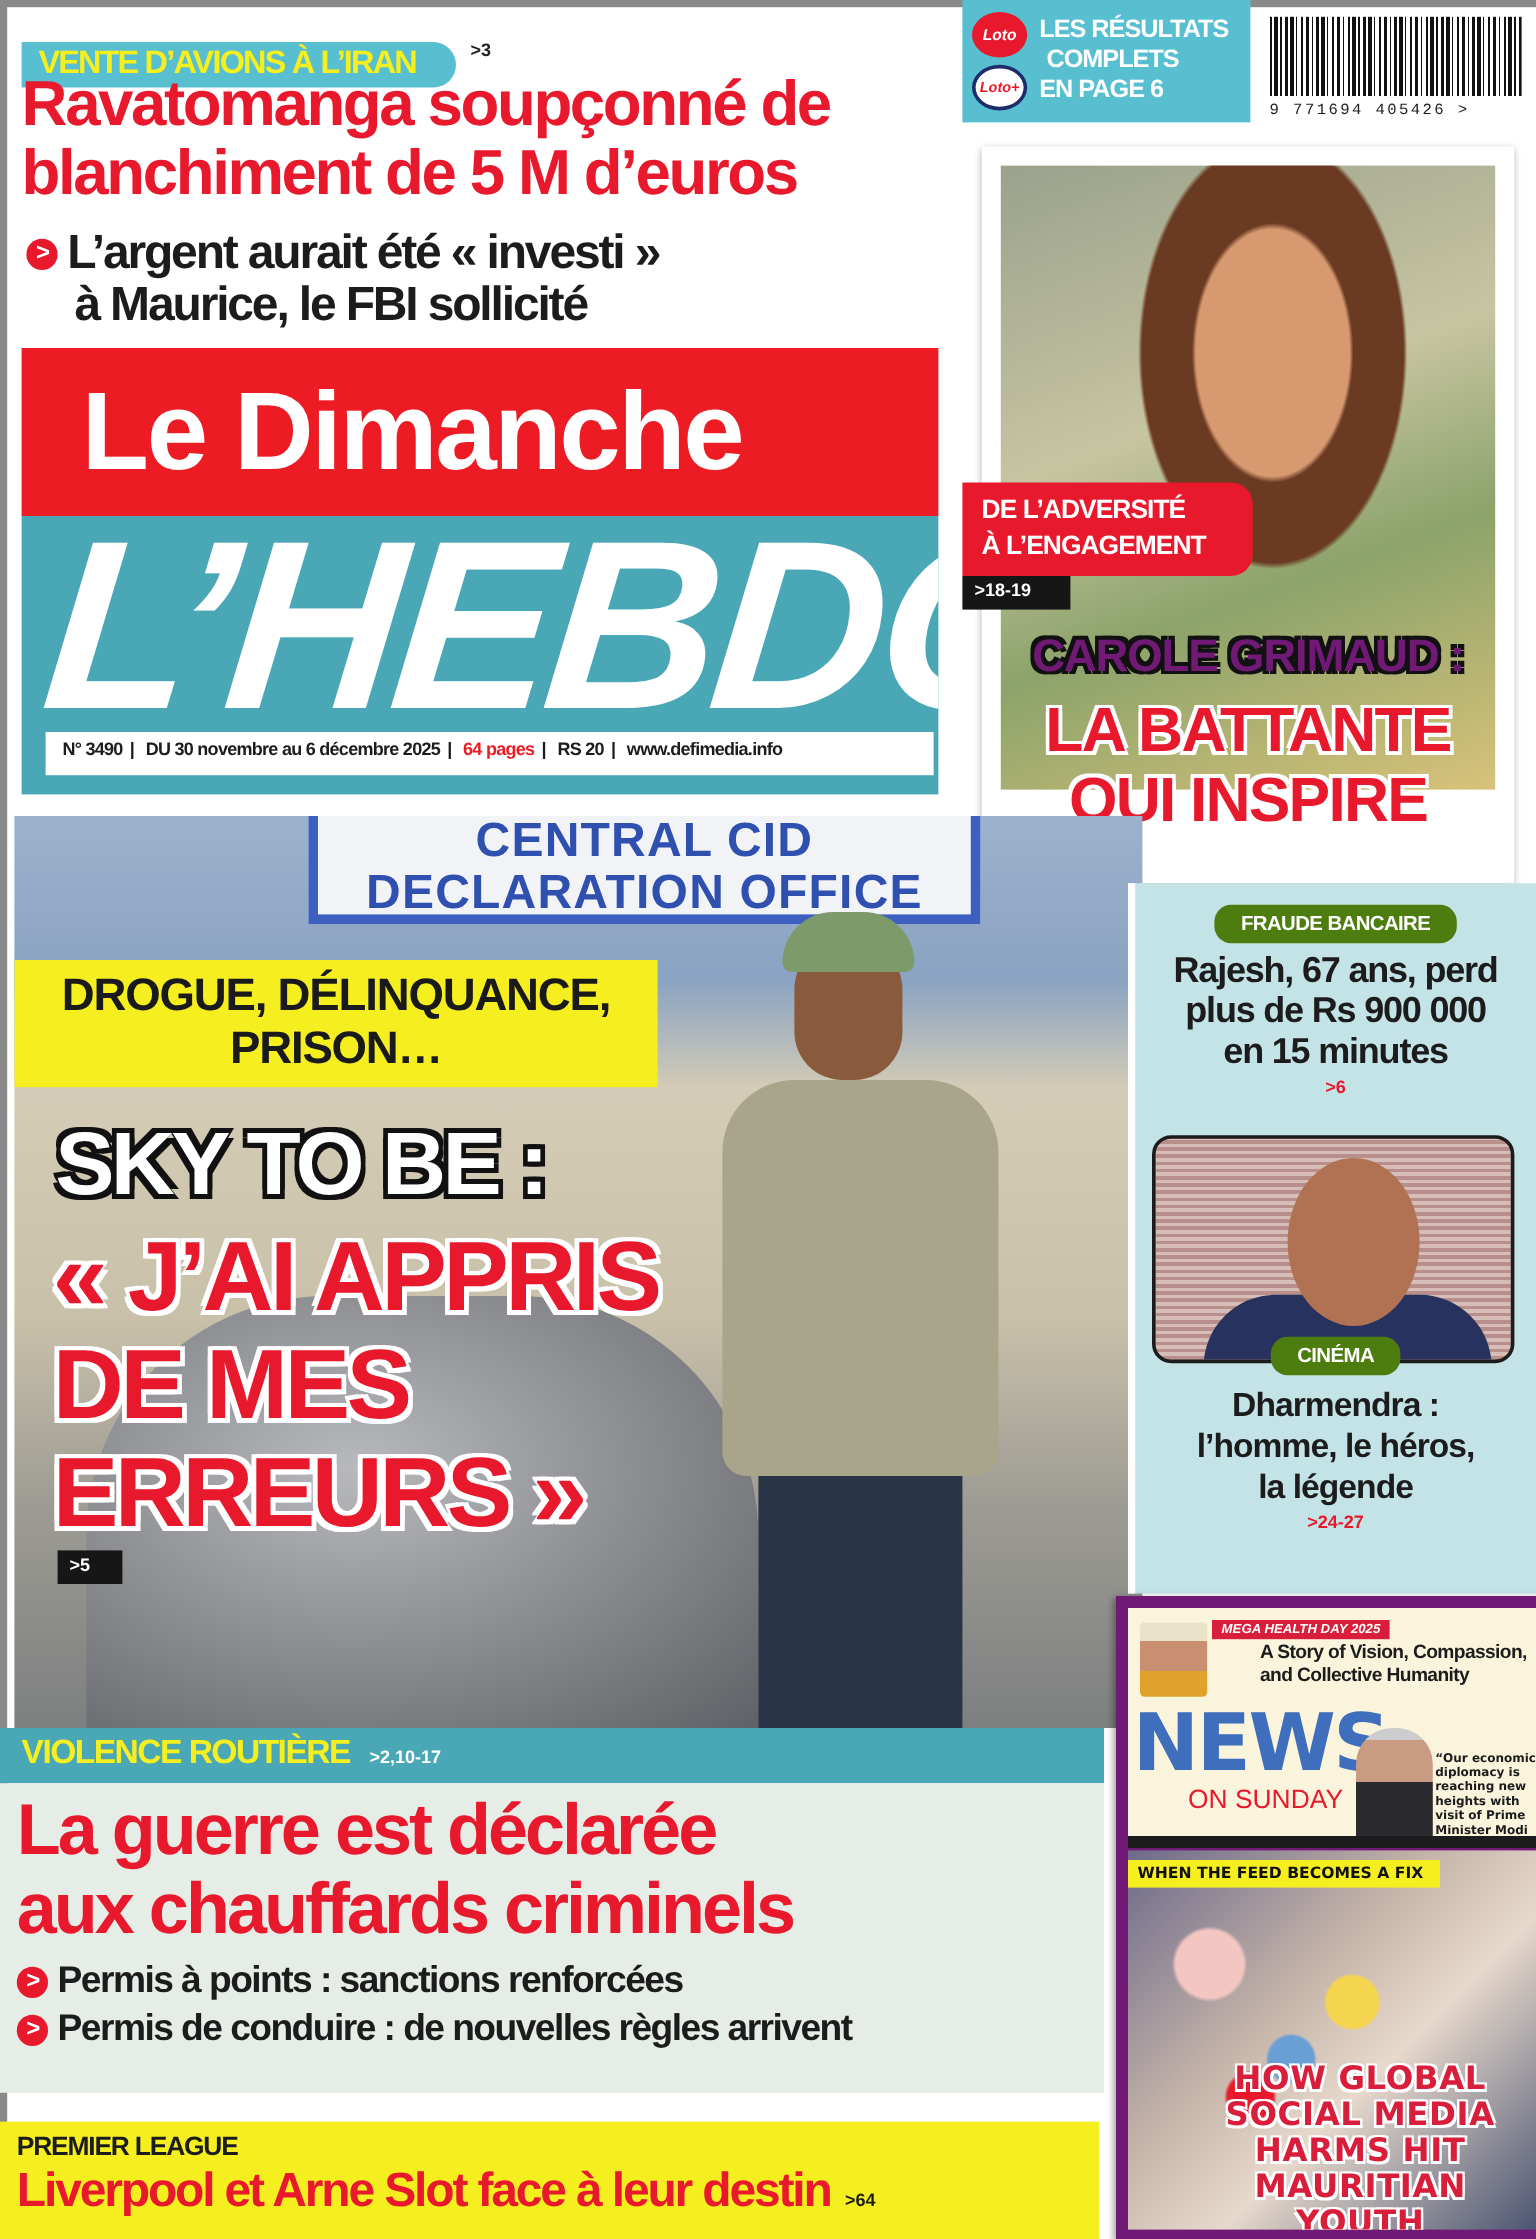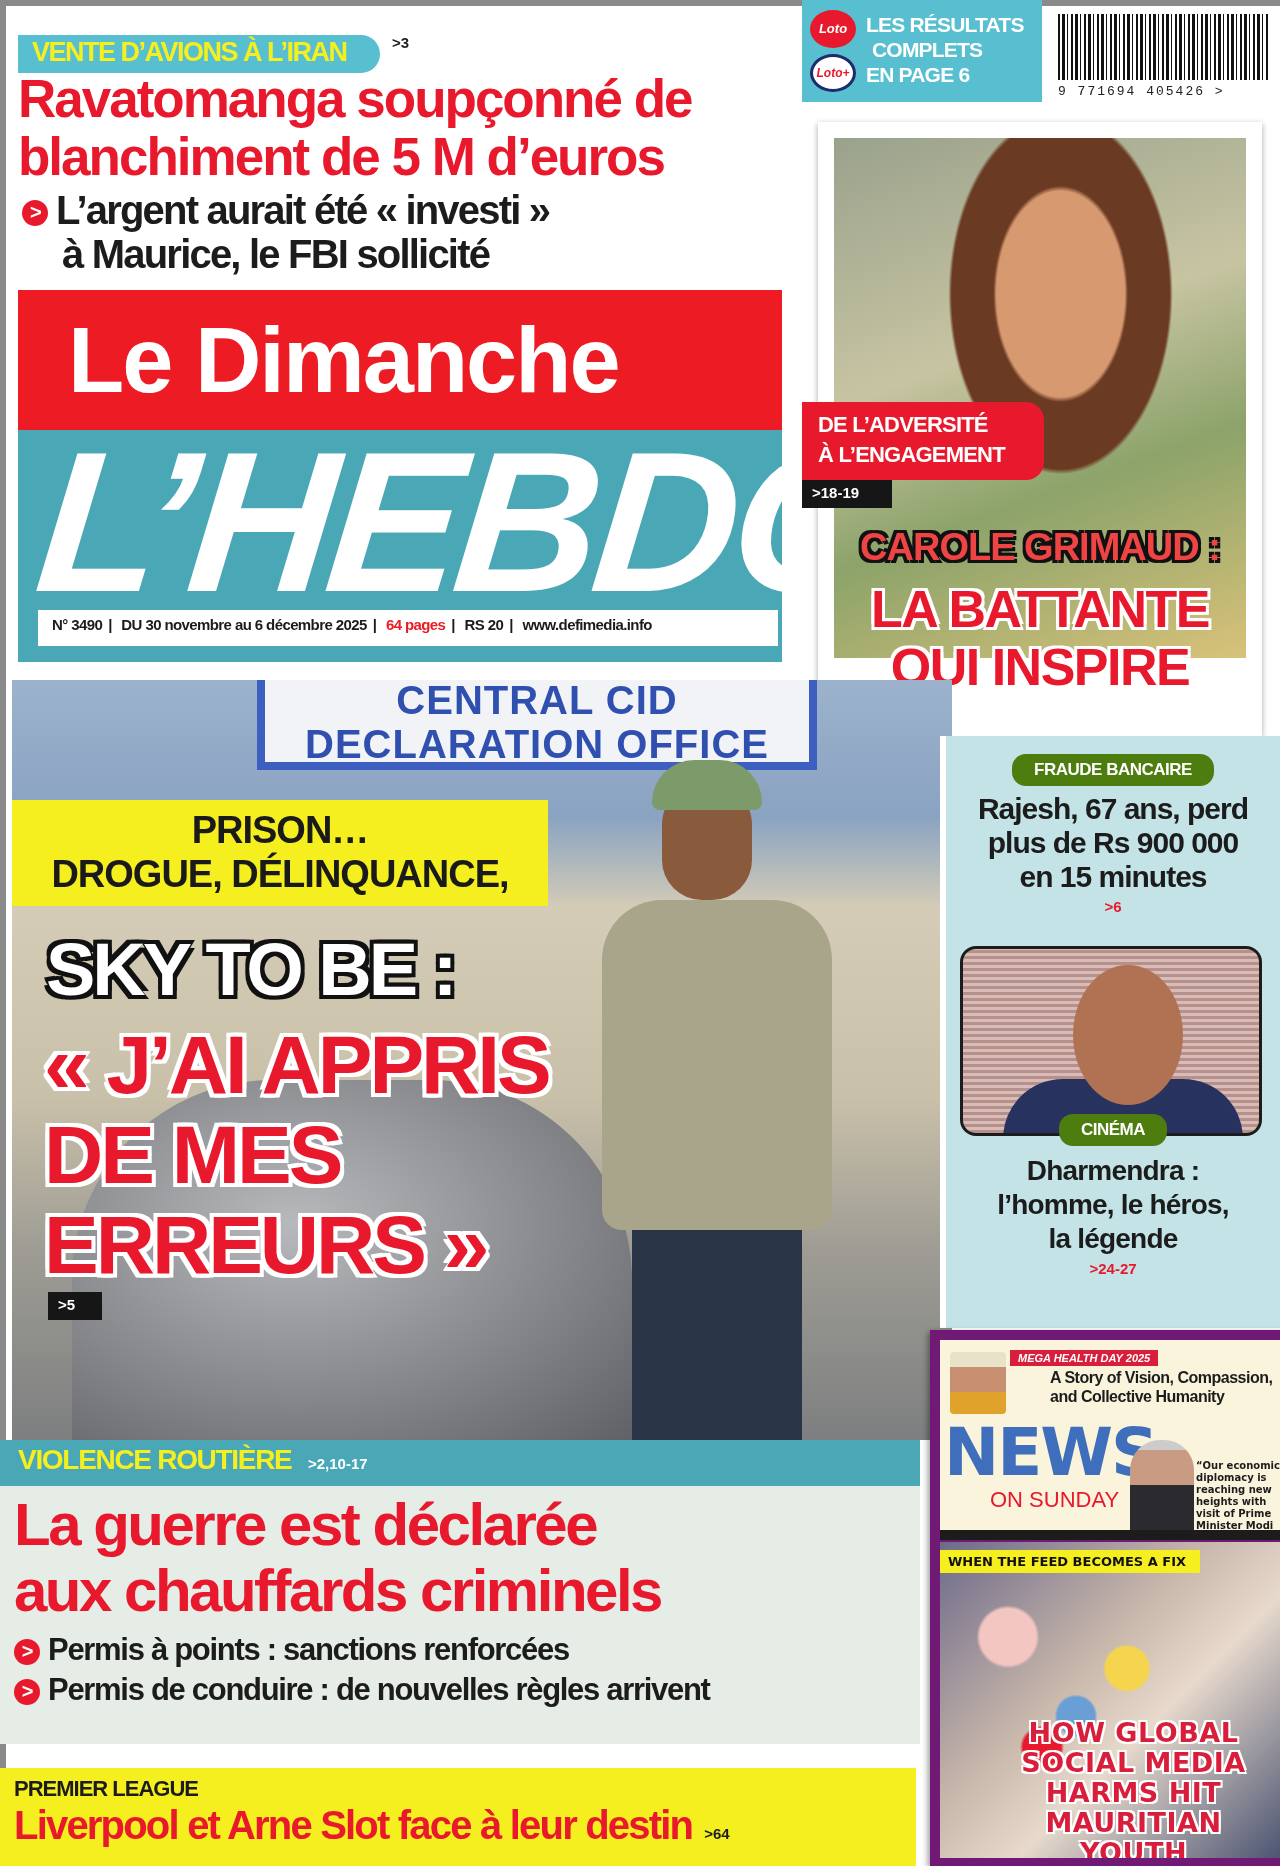--- a/index.html
+++ b/index.html
@@ -34,21 +34,21 @@
   
   .barcode { left: 1058px; top: 14px; width: 210px; height: 92px; }
   .barcode .bars { width: 100%; height: 66px; background: repeating-linear-gradient(90deg, #111 0 2px, #fff 2px 4px, #111 4px 7px, #fff 7px 9px, #111 9px 10px, #fff 10px 13px); }
   .barcode .num { font-family: "Liberation Mono", monospace; font-size: 13px; color: #222; letter-spacing: 2px; margin-top: 4px; }
 
   
   .photo-card { left: 818px; top: 122px; width: 444px; height: 614px; background: #fff; box-shadow: 0 2px 6px rgba(0,0,0,0.35); padding: 16px; }
   .photo-card .photo { position: absolute; left: 16px; top: 16px; width: 412px; height: 520px; background: radial-gradient(ellipse at 55% 30%, #d69970 0 20%, #6b3a22 21% 34%, transparent 35%), linear-gradient(160deg, #9aa28c 0%, #c7c4a2 40%, #8ca36a 65%, #d8c27a 100%); }
   .adv-tag { position: absolute; left: -16px; top: 280px; width: 242px; height: 78px; background: #e8192c; border-radius: 0 18px 18px 0; padding: 8px 16px; color: #fff; font-size: 22px; font-weight: 700; line-height: 30px; letter-spacing: -0.8px; }
   .adv-ref { position: absolute; left: -16px; top: 358px; width: 90px; height: 28px; background: #161616; color: #fff; font-size: 15px; font-weight: 700; padding: 4px 10px; }
-  .carole1 { position: absolute; left: 0; top: 404px; width: 100%; text-align: center; color: #ef4444; font-size: 38px; font-weight: 700; letter-spacing: -1px; text-shadow: -3px -3px 0 #111, 3px -3px 0 #111, -3px 3px 0 #111, 3px 3px 0 #111; }
+  .carole1 { position: absolute; left: 0; top: 404px; width: 100%; text-align: center; color: #701a75; font-size: 38px; font-weight: 700; letter-spacing: -1px; text-shadow: -3px -3px 0 #111, 3px -3px 0 #111, -3px 3px 0 #111, 3px 3px 0 #111; }
   .carole2 { position: absolute; left: 0; top: 458px; width: 100%; text-align: center; color: #e8192c; font-size: 52px; font-weight: 700; line-height: 58px; letter-spacing: -1.5px; text-shadow: -3px -3px 0 #fff, 3px -3px 0 #fff, -3px 3px 0 #fff, 3px 3px 0 #fff; }
 
   
   .main-photo { left: 12px; top: 680px; width: 940px; height: 760px; overflow: hidden; background: linear-gradient(180deg, #9cb2cc 0%, #8aa3c2 18%, #d4ccb6 30%, #c9c0a9 55%, #9e9c94 75%, #7d7f80 100%); }
   .sign { position: absolute; left: 245px; top: -20px; width: 560px; height: 110px; background: #f1f3f7; border: 8px solid #3d5fc0; color: #3050b0; font-size: 40px; font-weight: 700; text-align: center; line-height: 44px; padding-top: 10px; letter-spacing: 1px; }
   .man { position: absolute; left: 560px; top: 80px; width: 330px; height: 680px; }
   .man .head { position: absolute; left: 90px; top: 20px; width: 90px; height: 120px; border-radius: 45px 45px 40px 40px; background: #8a5a3c; }
   .man .cap { position: absolute; left: 80px; top: 0; width: 110px; height: 50px; border-radius: 55px 55px 10px 10px; background: #7c9a6a; }
   .man .shirt { position: absolute; left: 30px; top: 140px; width: 230px; height: 330px; border-radius: 60px 60px 20px 20px; background: #a9a58a; }
   .man .pants { position: absolute; left: 60px; top: 470px; width: 170px; height: 210px; background: #2a3447; }
@@ -101,21 +101,21 @@
 </head>
 <body>
 
 <div class="frame"></div>
 
 <div class="abs kicker-pill">
   <span>VENTE D’AVIONS À L’IRAN</span>
 </div>
 <div class="abs pageref-dark" style="left:392px; top:34px;">&gt;3</div>
 
-<div class="abs headline-red" style="left:18px; top:70px; white-space:nowrap;">
+<div class="abs headline-red" style="left:18px; top:58px; white-space:nowrap;">
   <div>Ravatomanga soupçonné de</div>
   <div>blanchiment de 5 M d’euros</div>
 </div>
 <div class="abs subhead" style="left:22px; top:188px; white-space:nowrap;">
   <div><span class="chev">&gt;</span><span>L’argent aurait été « investi »</span></div>
   <div style="padding-left:40px;"><span>à Maurice, le FBI sollicité</span></div>
 </div>
 
 <div class="abs mast-red">
   <div class="title">Le Dimanche</div>
@@ -166,22 +166,22 @@
     <div>DECLARATION OFFICE</div>
   </div>
   <div class="bags"></div>
   <div class="man">
     <div class="shirt"></div>
     <div class="pants"></div>
     <div class="head"></div>
     <div class="cap"></div>
   </div>
   <div class="yellow-tag">
+    <div>DROGUE, DÉLINQUANCE,</div>
     <div>PRISON…</div>
-    <div>DROGUE, DÉLINQUANCE,</div>
   </div>
   <div class="skyto">SKY TO BE :</div>
   <div class="quote">
     <div>« J’AI APPRIS</div>
     <div>DE MES</div>
     <div>ERREURS »</div>
   </div>
   <div class="sky-ref">&gt;5</div>
 </div>
 

